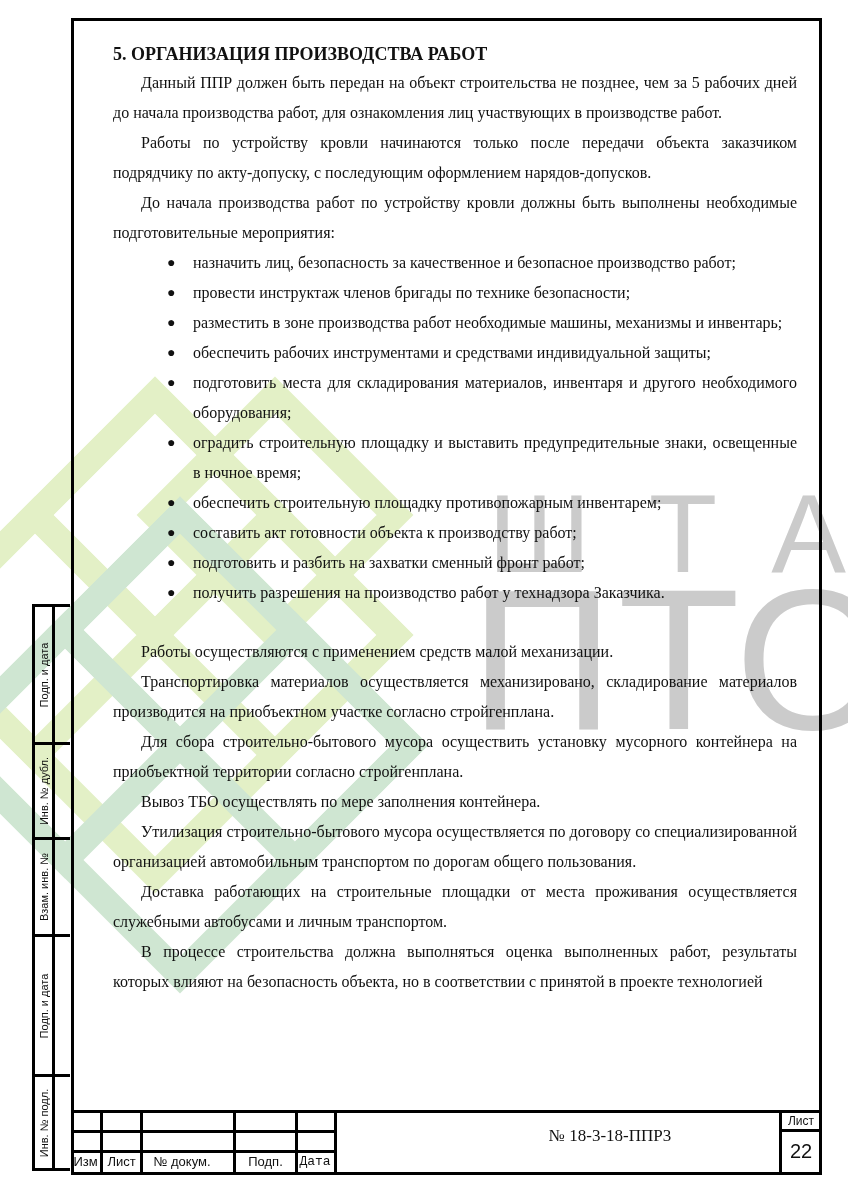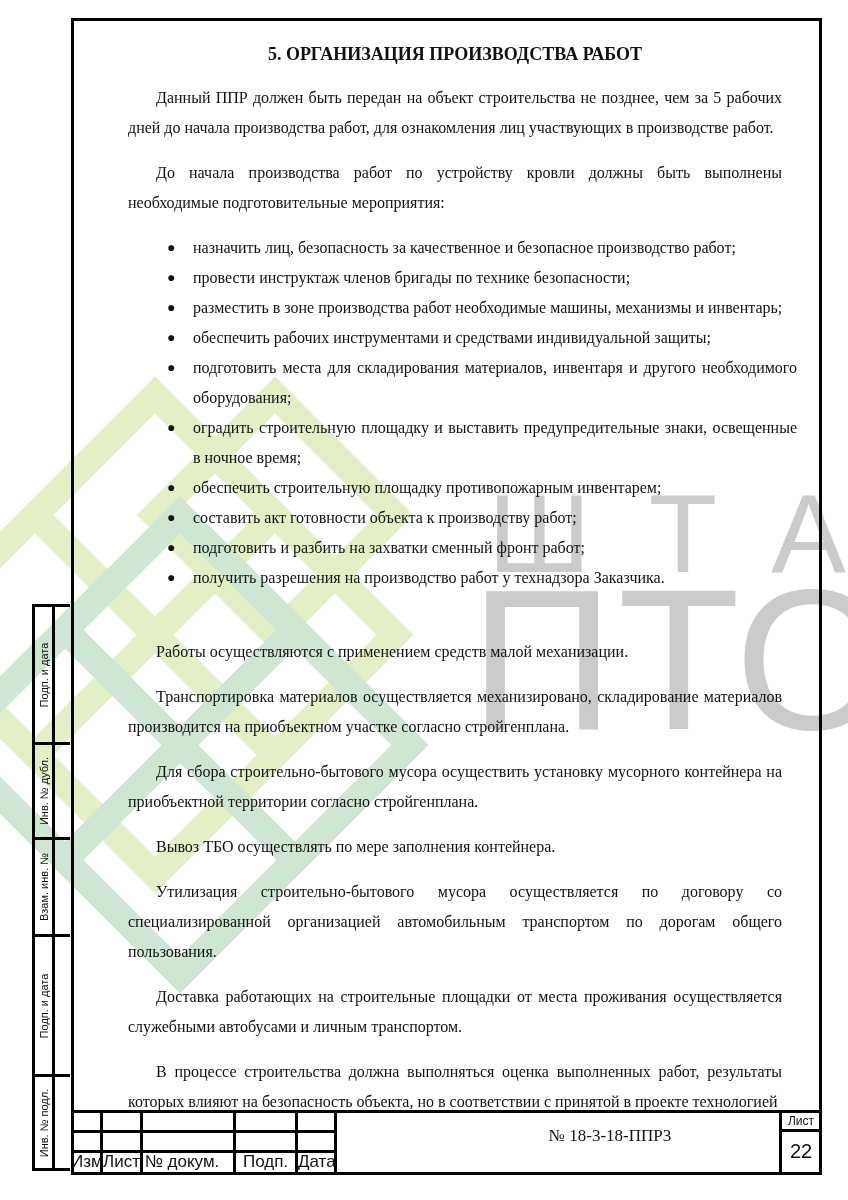--- a/index.html
+++ b/index.html
@@ -20,24 +20,24 @@
 
   .frame {
     position: absolute; left: 71px; top: 18px; width: 745px; height: 1151px;
     border: 3px solid #000; box-sizing: content-box;
   }
   .content {
     position: absolute; left: 113px; top: 38px; width: 684px;
     font-size: 16px; line-height: 30px; text-align: justify;
   }
   .content h1 {
-    font-size: 18px; font-weight: bold; text-align: center; margin: 0 0 0 0; line-height: 28px;
+    font-size: 18px; font-weight: bold; text-align: left; margin: 0 0 0 0; line-height: 28px;
     padding-top: 2px;
   }
-  .content p { margin: 15px; text-indent: 28px; }
+  .content p { margin: 0; text-indent: 28px; }
   .content ul { margin: 0; padding: 0; list-style: none; }
   .content li { position: relative; padding-left: 80px; }
   .content li .bullet { position: absolute; left: 54px; top: 0; font-size: 14px; }
   .gap { height: 29px; }
 
   
   .side { position: absolute; left: 32px; top: 604px; width: 40px; height: 567px; }
   .side .cell {
     position: absolute; left: 0; width: 38px; border: 3px solid #000; border-right: none; box-sizing: border-box;
   }
@@ -49,21 +49,21 @@
     position: absolute; left: 50%; top: 50%;
     transform: translate(-50%, -50%) rotate(-90deg);
     font-family: "Liberation Sans", "DejaVu Sans", sans-serif; font-size: 11px; white-space: nowrap;
   }
 
   
   .tb { position: absolute; left: 71px; top: 1110px; width: 751px; height: 62px; }
   .tb .line-h { position: absolute; background: #000; height: 3px; }
   .tb .line-v { position: absolute; background: #000; width: 3px; }
   .tb .hdr {
-    position: absolute; font-family: "Liberation Sans", "DejaVu Sans", sans-serif; font-size: 17px;
+    position: absolute; font-family: "Liberation Sans", "DejaVu Sans", sans-serif; font-size: 13px;
     text-align: center; line-height: 18px;
   }
   .tb .docno {
     position: absolute; left: 273px; top: 16px; width: 498px; text-align: center;
     font-size: 17px;
     padding-left: 17px;
   }
   .tb .sheet-lbl { position: absolute; left: 712px; top: 3px; width: 36px; text-align: center;
     font-family: "Liberation Sans", "DejaVu Sans", sans-serif; font-size: 12px; line-height: 16px; }
   .tb .sheet-no { position: absolute; left: 712px; top: 30px; width: 36px; text-align: center;
@@ -89,20 +89,21 @@
   </g>
 </svg>
 <div class="wm-text" id="wm-shtab">ШТАБ</div>
 <div class="wm-text" id="wm-pto">ПТО</div>
 
 <div class="frame"></div>
 
 <div class="content">
   <h1>5.  ОРГАНИЗАЦИЯ ПРОИЗВОДСТВА РАБОТ</h1>
   <p>Данный ППР должен быть передан на объект строительства не позднее, чем за 5 рабочих дней до начала производства работ, для ознакомления лиц участвующих в производстве работ.</p>
+  <p>Работы по устройству кровли начинаются только после передачи объекта заказчиком подрядчику по акту-допуску, с последующим оформлением нарядов-допусков.</p>
   <p>До начала производства работ по устройству кровли должны быть выполнены необходимые подготовительные мероприятия:</p>
   <ul>
     <li><span class="bullet">●</span><span>назначить лиц, безопасность за качественное и безопасное производство работ;</span></li>
     <li><span class="bullet">●</span><span>провести инструктаж членов бригады по технике безопасности;</span></li>
     <li><span class="bullet">●</span><span>разместить в зоне производства работ необходимые машины, механизмы и инвентарь;</span></li>
     <li><span class="bullet">●</span><span>обеспечить рабочих инструментами и средствами индивидуальной защиты;</span></li>
     <li><span class="bullet">●</span><span>подготовить места для складирования материалов, инвентаря и другого необходимого оборудования;</span></li>
     <li><span class="bullet">●</span><span>оградить строительную площадку и выставить предупредительные знаки, освещенные в ночное время;</span></li>
     <li><span class="bullet">●</span><span>обеспечить строительную площадку противопожарным инвентарем;</span></li>
     <li><span class="bullet">●</span><span>составить акт готовности объекта к производству работ;</span></li>
@@ -158,18 +159,18 @@
   <div class="line-v" style="left:69px;top:0;height:62px;"></div>
   <div class="line-v" style="left:162px;top:0;height:62px;"></div>
   <div class="line-v" style="left:224px;top:0;height:62px;"></div>
   <div class="line-v" style="left:263px;top:0;height:62px;"></div>
   <div class="line-v" style="left:708px;top:0;height:62px;"></div>
 
   <div class="hdr" style="left:0;top:43px;width:29px;">Изм</div>
   <div class="hdr" style="left:32px;top:43px;width:37px;">Лист</div>
   <div class="hdr" style="left:72px;top:43px;width:78px;">№ докум.</div>
   <div class="hdr" style="left:165px;top:43px;width:59px;">Подп.</div>
-  <div class="hdr" style="left:227px;top:43px;width:34px;">Дата</div>
+  <div class="hdr" style="left:227px;top:43px;width:34px;font-family:Liberation Mono, monospace;">Дата</div>
 
   <div class="docno">№ 18-3-18-ППР3</div>
   <div class="sheet-lbl">Лист</div>
   <div class="sheet-no">22</div>
 </div>
 
 </body></html>

